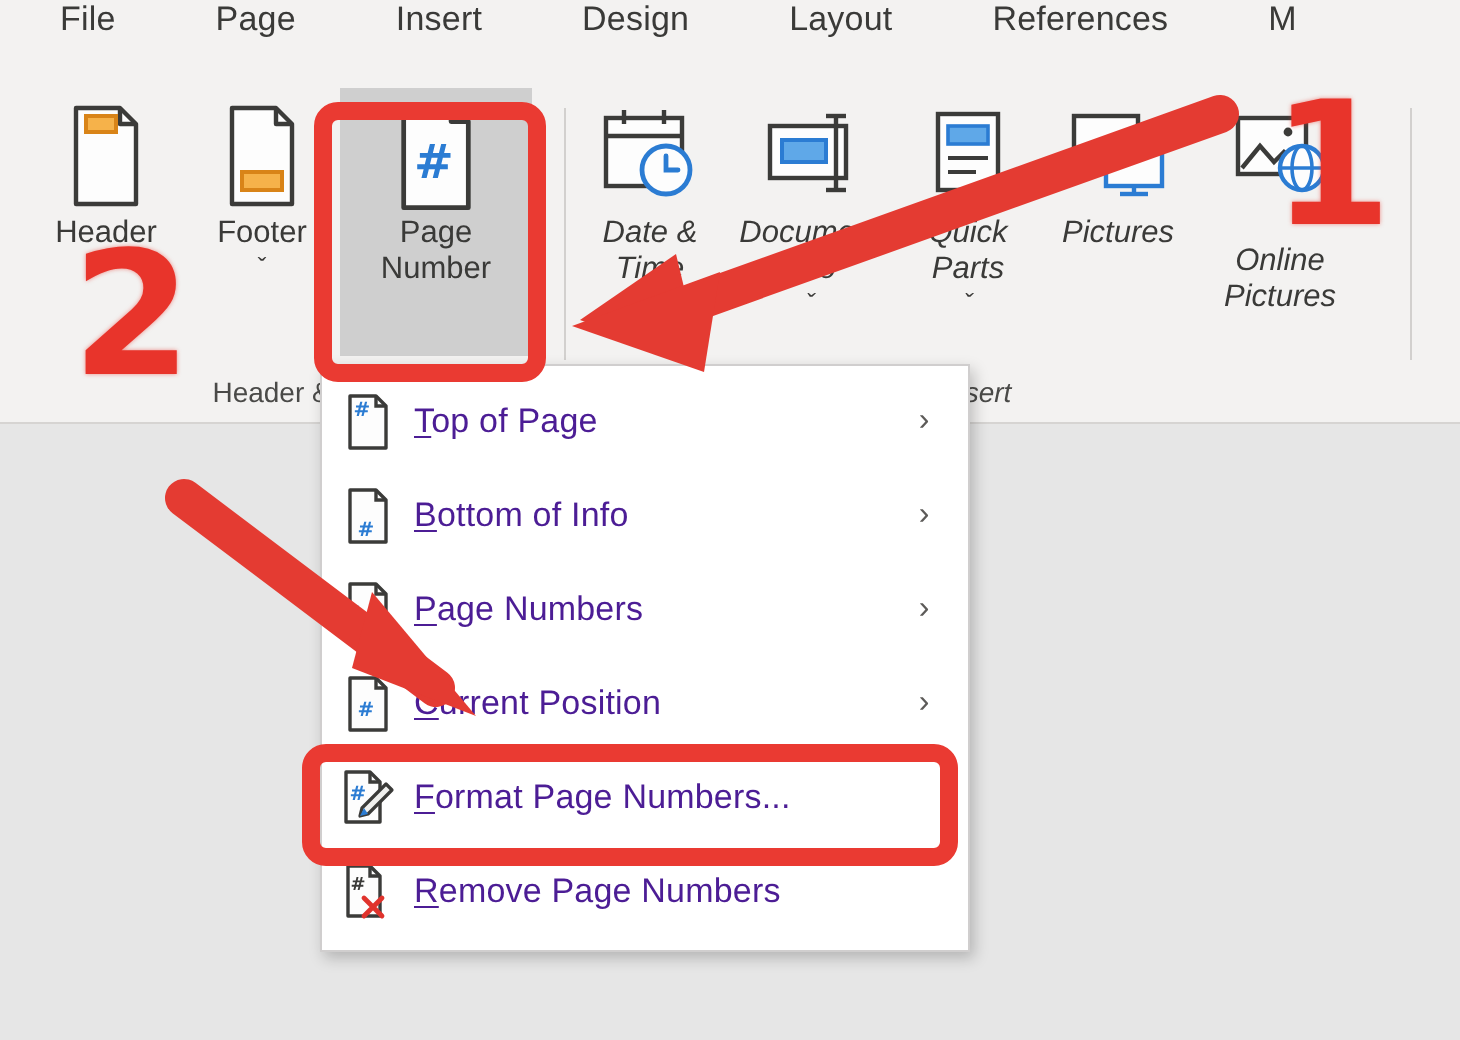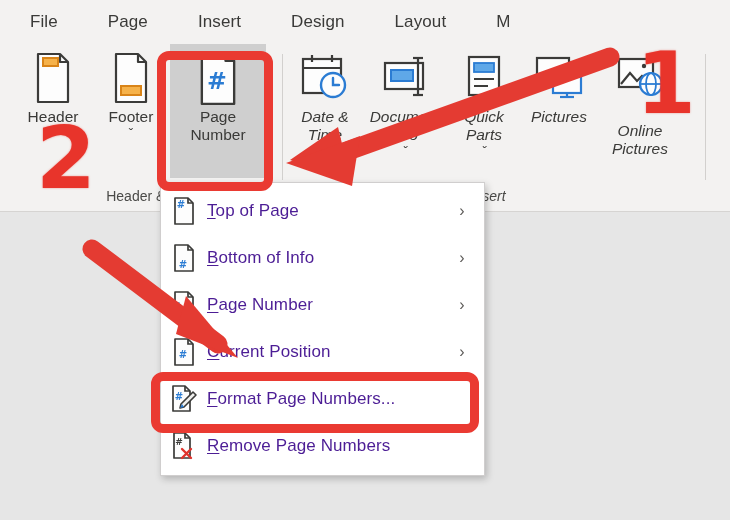--- a/index.html
+++ b/index.html
@@ -19,21 +19,21 @@
   .ribbon {
     position: absolute; left: 0; top: 0;
     width: 730px; height: 212px;
     background: #f3f2f1;
     border-bottom: 1px solid #d6d4d2;
   }
   .tabstrip {
     position: absolute; left: 0; top: 0;
     width: 670px; height: 44px;
     background: #f3f2f1;
-    display: flex; align-items: center;
+    display: flex; align-items: flex-start;
   }
   .tab {
     font-size: 17px; color: #3a3a38;
     padding: 0 0; margin: 0;
     white-space: nowrap;
     letter-spacing: .1px;
   }
   .tab.t0 { margin-left: 30px; }
   .tab + .tab { margin-left: 50px; }
 
@@ -130,20 +130,21 @@
 <div id="app">
 
   <div class="ribbon">
 
     <div class="tabstrip">
       <div class="tab t0">File</div>
       <div class="tab">Page</div>
       <div class="tab">Insert</div>
       <div class="tab">Design</div>
       <div class="tab">Layout</div>
+      <div class="tab">References</div>
       <div class="tab">M</div>
     </div>
 
     <div class="groups">
 
       <div class="group" style="left:8px; width:268px;">
         <div class="grp-items" style="padding-left:6px;">
 
           <div class="btn">
             <span class="ico">
@@ -295,21 +296,21 @@
     </div>
 
     <div class="mi">
       <span class="micon">
         <svg width="24" height="28" viewBox="0 0 24 28">
           <path d="M3 1 h13 l5 5 v21 h-18 z" fill="#fdfdfd" stroke="#3b3b39" stroke-width="1.7" stroke-linejoin="round"></path>
           <path d="M16 1 v5 h5" fill="none" stroke="#3b3b39" stroke-width="1.7"></path>
           <text x="5" y="19" font-family="DejaVu Sans, sans-serif" font-size="10" font-weight="bold" fill="#2b7cd3" text-anchor="middle">#</text>
         </svg>
       </span>
-      <span class="mlabel"><u>P</u><span>age Number</span></span>
+      <span class="mlabel"><u>P</u><span>age Numbers</span></span>
       <span class="chev">›</span>
     </div>
 
     <div class="mi">
       <span class="micon">
         <svg width="24" height="28" viewBox="0 0 24 28">
           <path d="M3 1 h13 l5 5 v21 h-18 z" fill="#fdfdfd" stroke="#3b3b39" stroke-width="1.7" stroke-linejoin="round"></path>
           <path d="M16 1 v5 h5" fill="none" stroke="#3b3b39" stroke-width="1.7"></path>
           <text x="11" y="20" font-family="DejaVu Sans, sans-serif" font-size="10" font-weight="bold" fill="#2b7cd3" text-anchor="middle">#</text>
         </svg>

